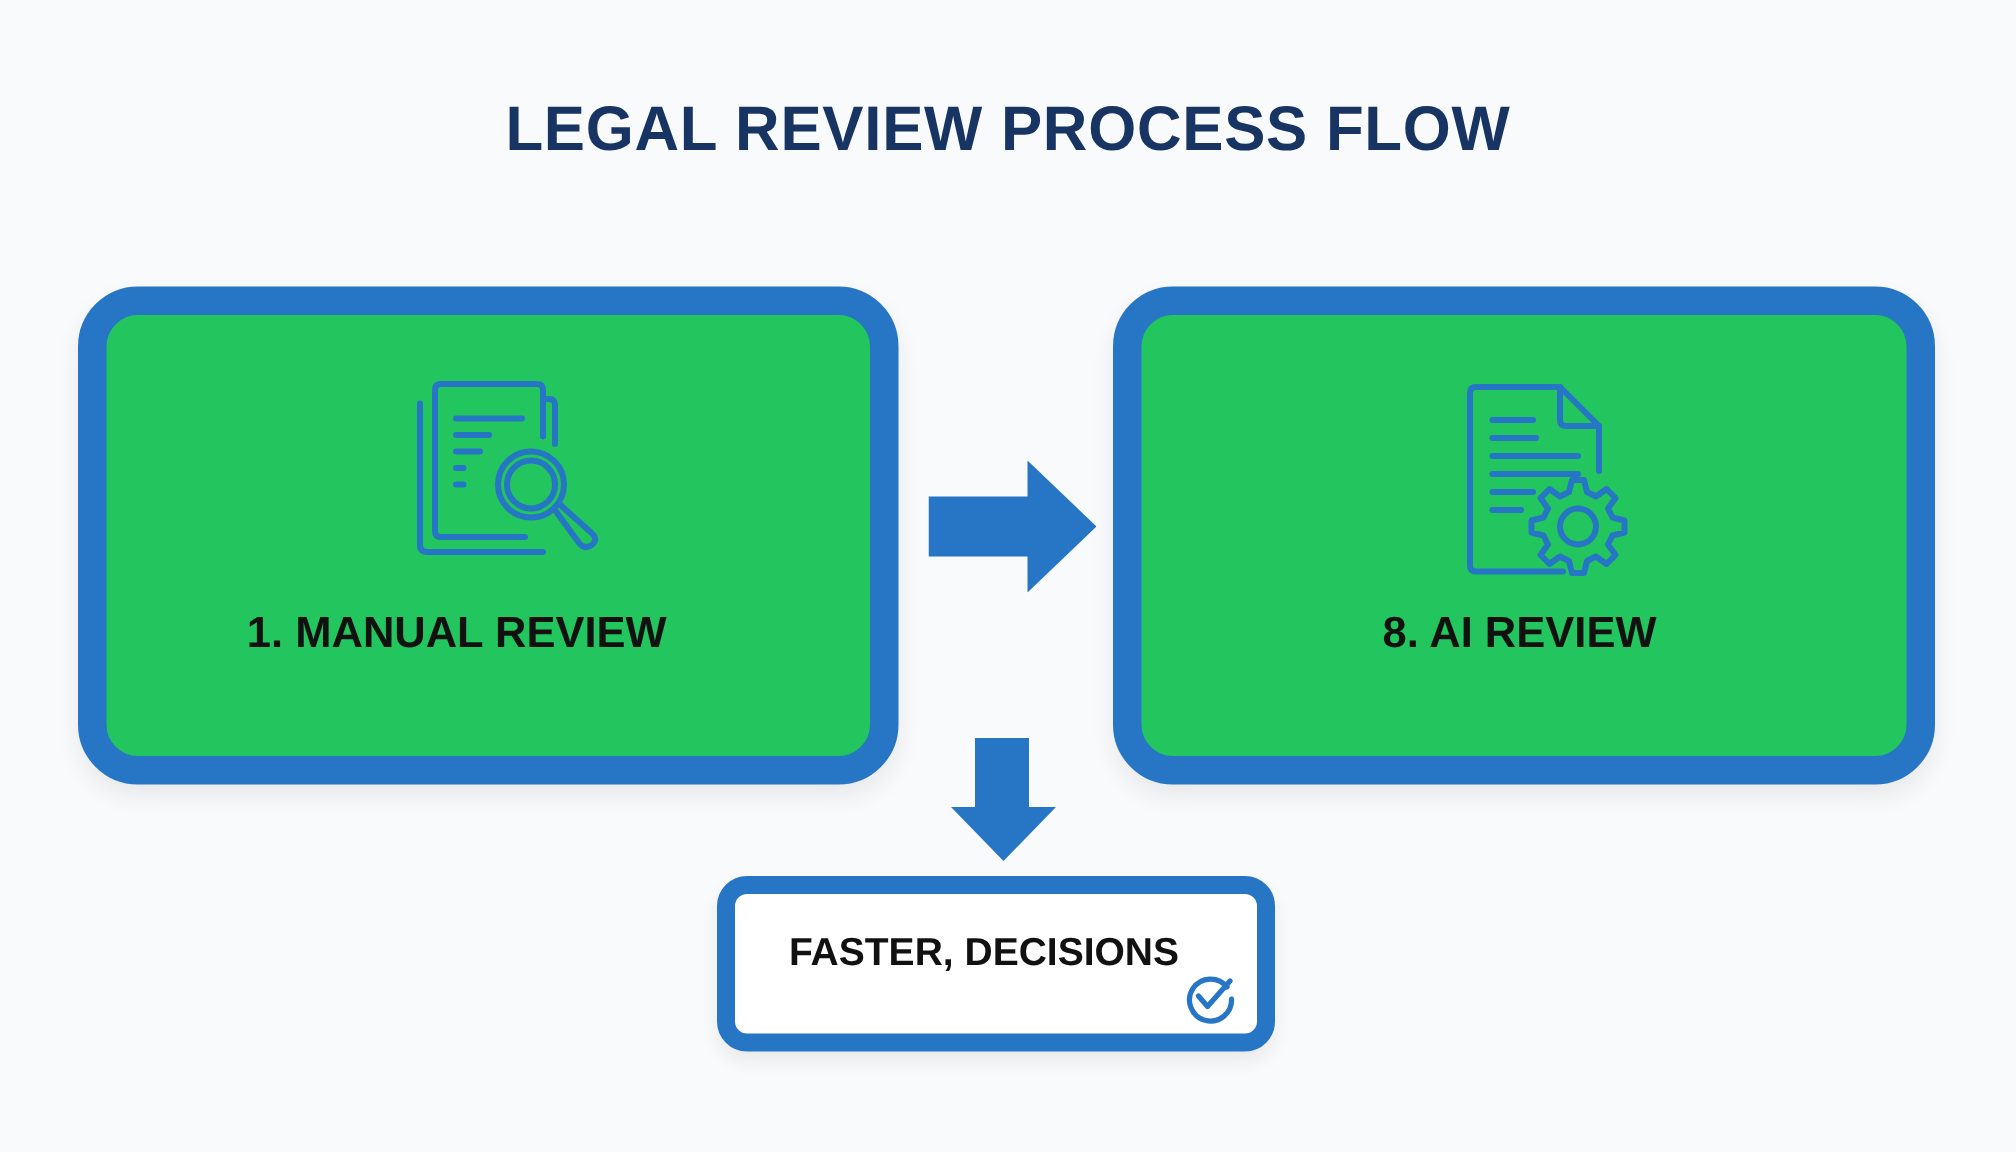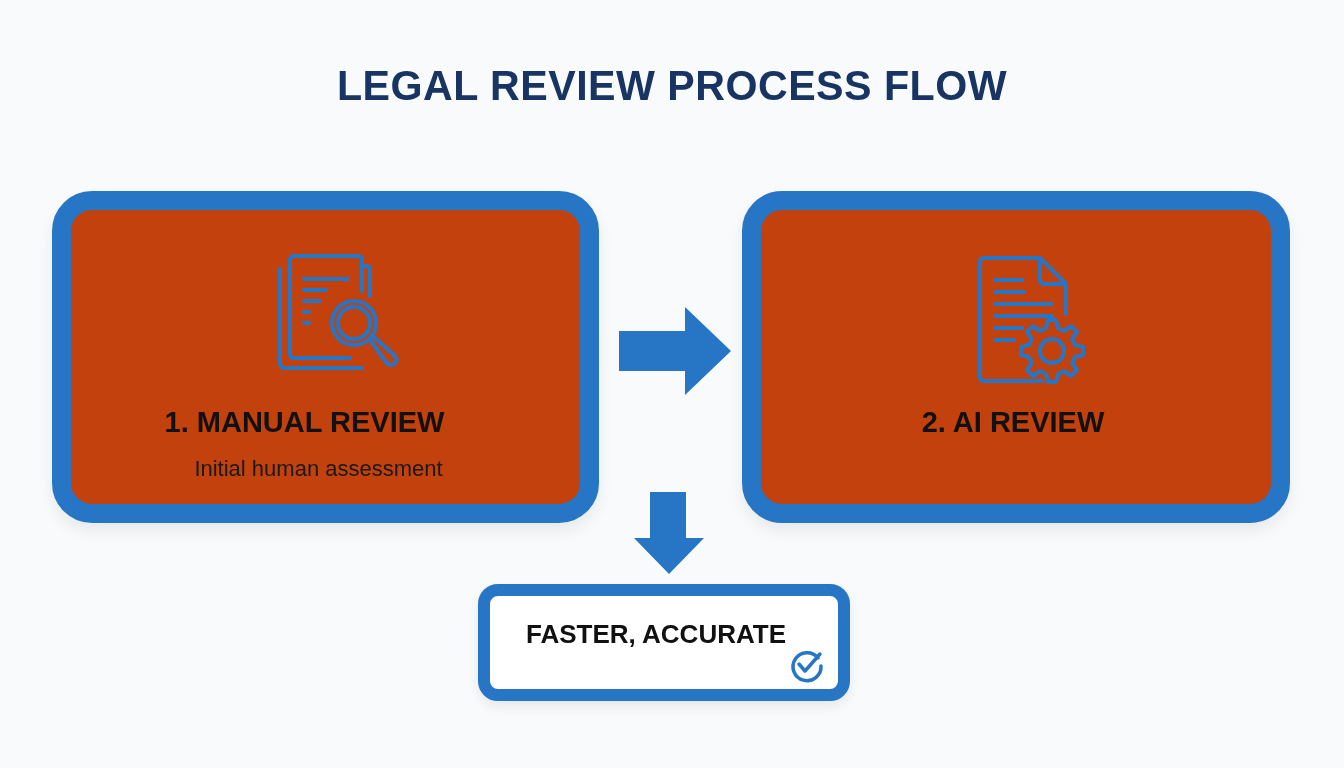--- a/index.html
+++ b/index.html
@@ -8,21 +8,21 @@
     background:#f8fafc;
     font-family:"Liberation Sans", "DejaVu Sans", sans-serif;
   }
   .title {
     position:absolute; left:0; top:62px; width:1344px; text-align:center;
     font-size:42px; font-weight:bold; color:#173463; letter-spacing:0.5px;
     transform:scaleX(0.98);
   }
   .card {
     position:absolute; box-sizing:border-box;
-    border:19px solid #2776c6; border-radius:40px; background:#c2410c;
+    border:19px solid #2776c6; border-radius:40px; background:#22c55e;
     box-shadow:0 8px 16px rgba(0,0,0,0.07);
   }
   #card1 { left:52px; top:191px; width:547px; height:332px; }
   #card2 { left:742px; top:191px; width:548px; height:332px; }
   .card .icon { position:absolute; }
   #card1 .icon { left:199px; top:36px; width:140px; height:140px; }
   #card2 .icon { left:201px; top:36px; width:130px; height:145px; }
   .card .heading {
     position:absolute; left:0; width:100%; text-align:center;
     top:196px; font-size:29px; font-weight:bold; color:#111111;
@@ -64,48 +64,47 @@
     <line x1="34" y1="33" x2="78" y2="33"></line>
     <line x1="34" y1="44" x2="56" y2="44"></line>
     <line x1="34" y1="55" x2="50" y2="55"></line>
     <line x1="34" y1="66" x2="39" y2="66"></line>
     <line x1="34" y1="77" x2="39" y2="77"></line>
     <circle cx="84" cy="77" r="22"></circle>
     <circle cx="84" cy="77" r="16"></circle>
     <path d="M100 94 L116 116 Q120 121 125 117 Q129 113 124 109 L104 91"></path>
   </svg>
   <div class="heading">1. MANUAL REVIEW</div>
-  <div class="sub">Initial human assessment</div>
 </div>
 
 <svg class="arrow" id="arrow-right" viewBox="0 0 112 88">
   <polygon points="0,24 66,24 66,0 112,44 66,88 66,64 0,64" fill="#2776c6"></polygon>
 </svg>
 
 <div class="card" id="card2">
   <svg class="icon" viewBox="0 0 130 145" fill="none" stroke="#2776c6" stroke-width="4" stroke-linecap="round" stroke-linejoin="round">
     <path d="M80 135 L22 135 Q18 135 18 131 L18 16 Q18 12 22 12 L78 12 L104 38 L104 68"></path>
     <path d="M78 12 L78 34 Q78 38 82 38 L104 38"></path>
     <line x1="33" y1="34" x2="60" y2="34"></line>
     <line x1="33" y1="46" x2="62" y2="46"></line>
     <line x1="33" y1="58" x2="90" y2="58"></line>
     <line x1="33" y1="70" x2="90" y2="70"></line>
     <line x1="33" y1="82" x2="60" y2="82"></line>
     <line x1="33" y1="94" x2="52" y2="94"></line>
     <path d="M86 74 L94 74 L96 82 L102 85 L109 80 L115 86 L110 93 L113 99 L121 101 L121 109 L113 111 L110 117 L115 124 L109 130 L102 125 L96 128 L94 136 L86 136 L84 128 L78 125 L71 130 L65 124 L70 117 L67 111 L59 109 L59 101 L67 99 L70 93 L65 86 L71 80 L78 85 L84 82 Z"></path>
     <circle cx="90" cy="105" r="12"></circle>
   </svg>
-  <div class="heading">2. AI REVIEW</div>
+  <div class="heading">8. AI REVIEW</div>
 </div>
 
 <svg class="arrow" id="arrow-down" viewBox="0 0 70 82">
   <polygon points="16,0 52,0 52,46 70,46 35,82 0,46 16,46" fill="#2776c6"></polygon>
 </svg>
 
 <div id="result">
   <div class="text">
-    <div>FASTER, ACCURATE</div>
+    <div>FASTER, DECISIONS</div>
   </div>
   <svg class="check" viewBox="0 0 38 38" fill="none" stroke="#2776c6" stroke-width="3.5" stroke-linecap="round" stroke-linejoin="round">
     <path d="M30 12 A14 14 0 1 0 33 20"></path>
     <path d="M11 18 L17 25 L32 8"></path>
   </svg>
 </div>
 
 </body></html>

